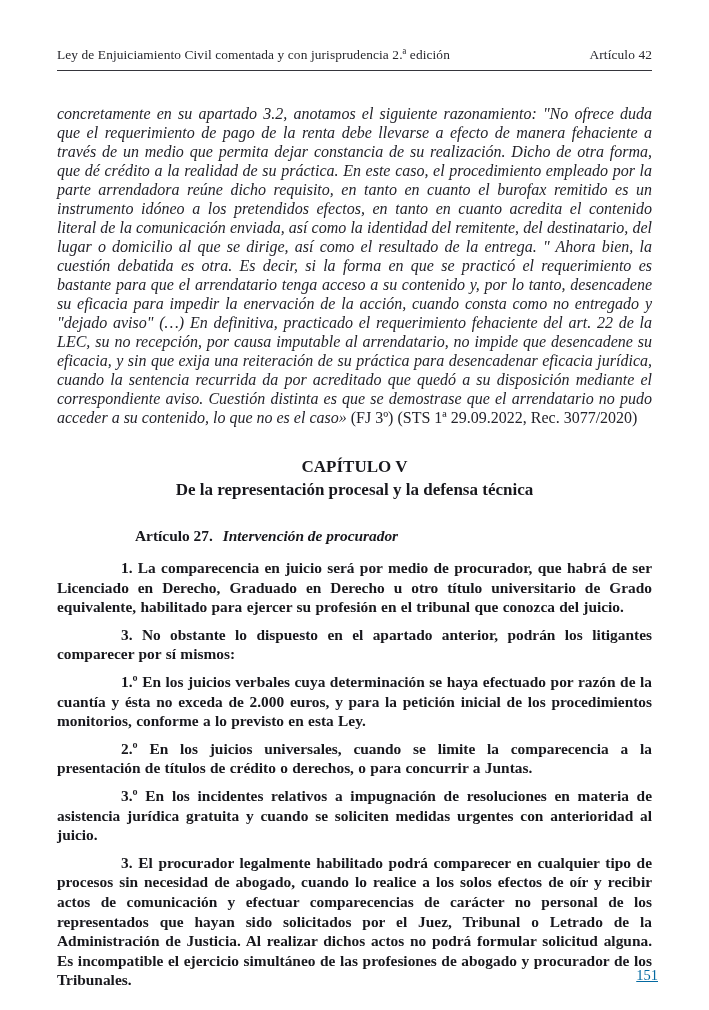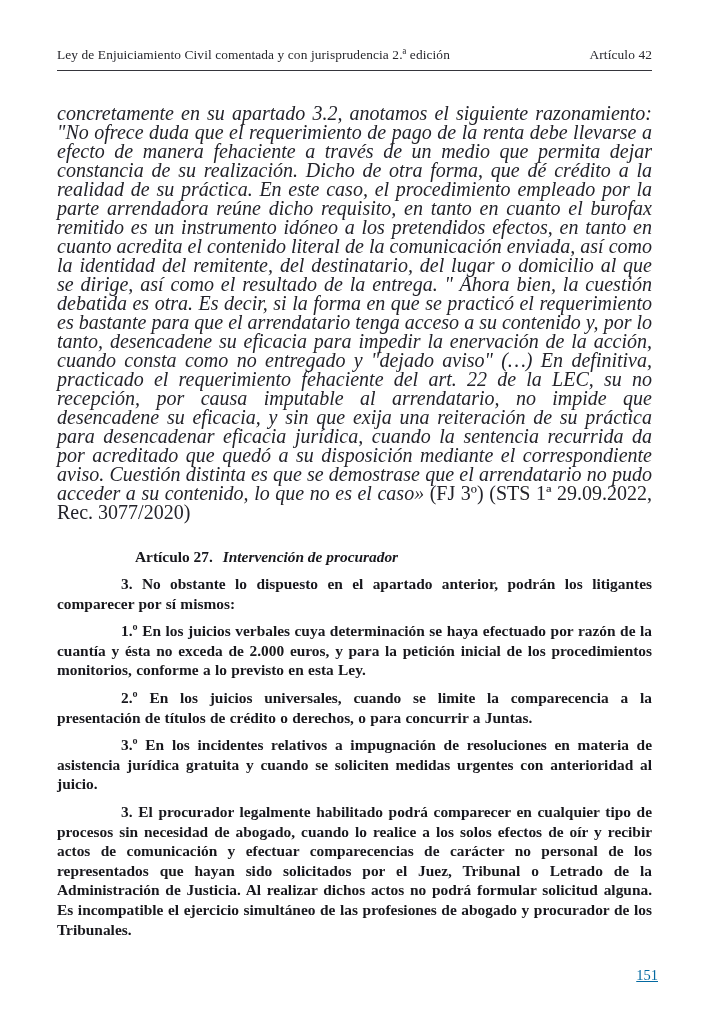--- a/index.html
+++ b/index.html
@@ -27,21 +27,21 @@
     padding-top: 47px;
     padding-bottom: 7px;
     border-bottom: 1.6px solid #35353b;
     font-size: 13.4px;
     color: #26262c;
     letter-spacing: 0.1px;
   }
   .juris {
     margin: 33px 0 0 0;
     text-align: justify;
-    font-size: 20px;
+    font-size: 16px;
     line-height: 19px;
     color: #23232a;
   }
   .it { font-style: italic; }
   .chapter {
     margin: 29px 0 0 0;
     text-align: center;
     font-weight: 700;
     font-size: 17px;
     line-height: 22.5px;
@@ -81,23 +81,28 @@
 <div class="page">
   <div class="content">
 
     <div class="running-header">
       <span>Ley de Enjuiciamiento Civil comentada y con jurisprudencia 2.ª edición</span>
       <span>Artículo 42</span>
     </div>
 
     <p class="juris"><span class="it">concretamente en su apartado 3.2, anotamos el siguiente razonamiento: "No ofrece duda que el requerimiento de pago de la renta debe llevarse a efecto de manera fehaciente a través de un medio que permita dejar constancia de su realización. Dicho de otra forma, que dé crédito a la realidad de su práctica. En este caso, el procedimiento empleado por la parte arrendadora reúne dicho requisito, en tanto en cuanto el burofax remitido es un instrumento idóneo a los pretendidos efectos, en tanto en cuanto acredita el contenido literal de la comunicación enviada, así como la identidad del remitente, del destinatario, del lugar o domicilio al que se dirige, así como el resultado de la entrega. " Ahora bien, la cuestión debatida es otra. Es decir, si la forma en que se practicó el requerimiento es bastante para que el arrendatario tenga acceso a su contenido y, por lo tanto, desencadene su eficacia para impedir la enervación de la acción, cuando consta como no entregado y "dejado aviso" (…) En definitiva, practicado el requerimiento fehaciente del art. 22 de la LEC, su no recepción, por causa imputable al arrendatario, no impide que desencadene su eficacia, y sin que exija una reiteración de su práctica para desencadenar eficacia jurídica, cuando la sentencia recurrida da por acreditado que quedó a su disposición mediante el correspondiente aviso. Cuestión distinta es que se demostrase que el arrendatario no pudo acceder a su contenido, lo que no es el caso»</span><span> (FJ 3º) (STS 1ª 29.09.2022, Rec. 3077/2020)</span></p>
 
+    <h1 class="chapter">
+      <span>CAPÍTULO V</span>
+      <span>De la representación procesal y la defensa técnica</span>
+    </h1>
 
     <h2 class="article-heading"><span>Artículo 27.</span><span class="it art-title">Intervención de procurador</span></h2>
 
+    <p class="bp first">1. La comparecencia en juicio será por medio de procurador, que habrá de ser Licenciado en Derecho, Graduado en Derecho u otro título universitario de Grado equivalente, habilitado para ejercer su profesión en el tribunal que conozca del juicio.</p>
     <p class="bp">3. No obstante lo dispuesto en el apartado anterior, podrán los litigantes comparecer por sí mismos:</p>
     <p class="bp">1.º En los juicios verbales cuya determinación se haya efectuado por razón de la cuantía y ésta no exceda de 2.000 euros, y para la petición inicial de los procedimientos monitorios, conforme a lo previsto en esta Ley.</p>
     <p class="bp">2.º En los juicios universales, cuando se limite la comparecencia a la presentación de títulos de crédito o derechos, o para concurrir a Juntas.</p>
     <p class="bp">3.º En los incidentes relativos a impugnación de resoluciones en materia de asistencia jurídica gratuita y cuando se soliciten medidas urgentes con anterioridad al juicio.</p>
     <p class="bp">3. El procurador legalmente habilitado podrá comparecer en cualquier tipo de procesos sin necesidad de abogado, cuando lo realice a los solos efectos de oír y recibir actos de comunicación y efectuar comparecencias de carácter no personal de los representados que hayan sido solicitados por el Juez, Tribunal o Letrado de la Administración de Justicia. Al realizar dichos actos no podrá formular solicitud alguna. Es incompatible el ejercicio simultáneo de las profesiones de abogado y procurador de los Tribunales.</p>
 
   </div>
 
   <div class="page-number">151</div>
 </div>

